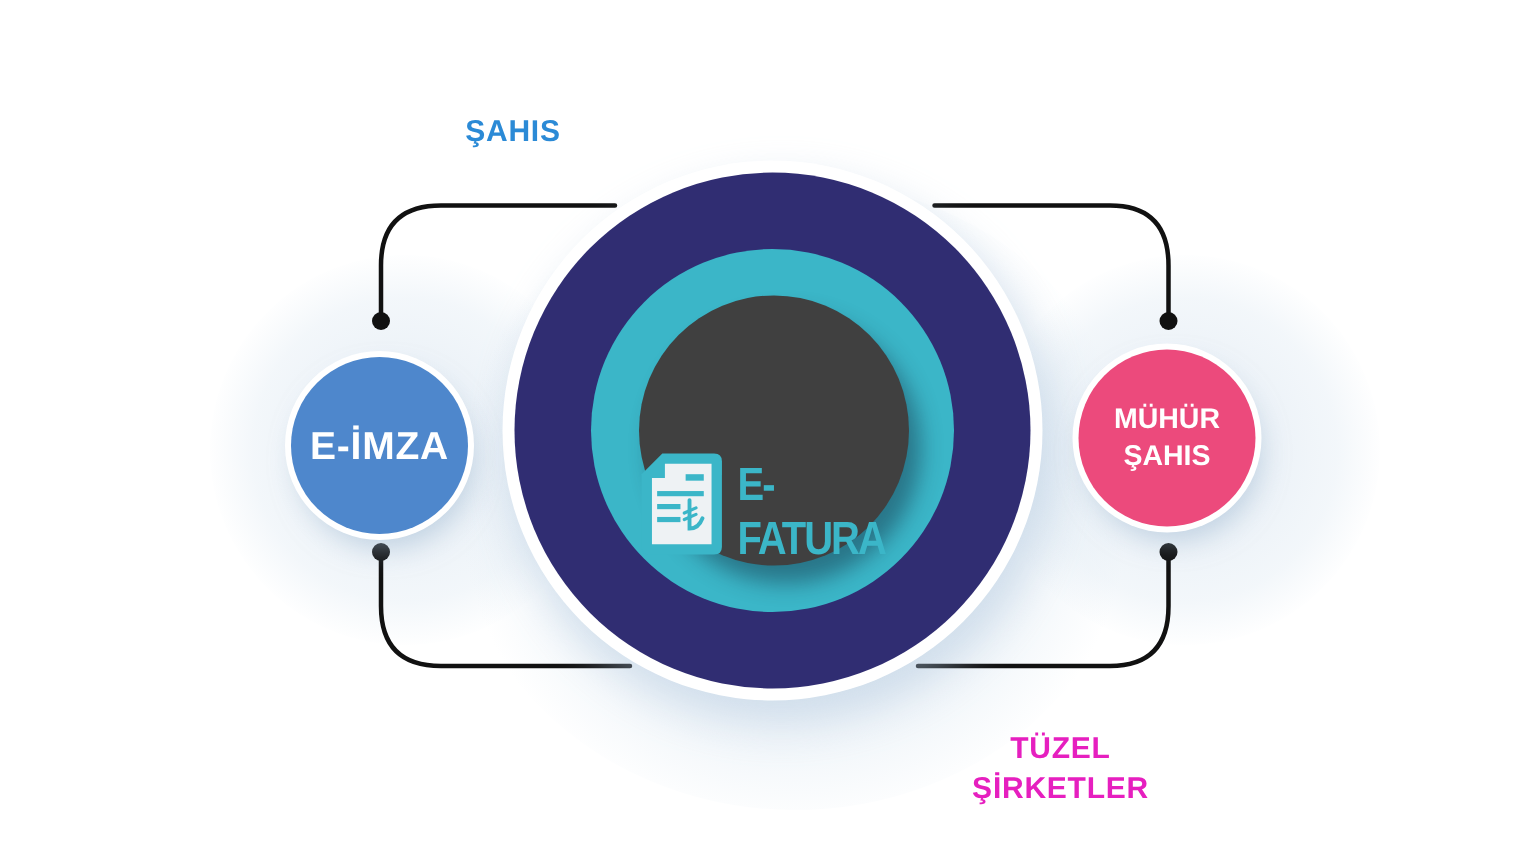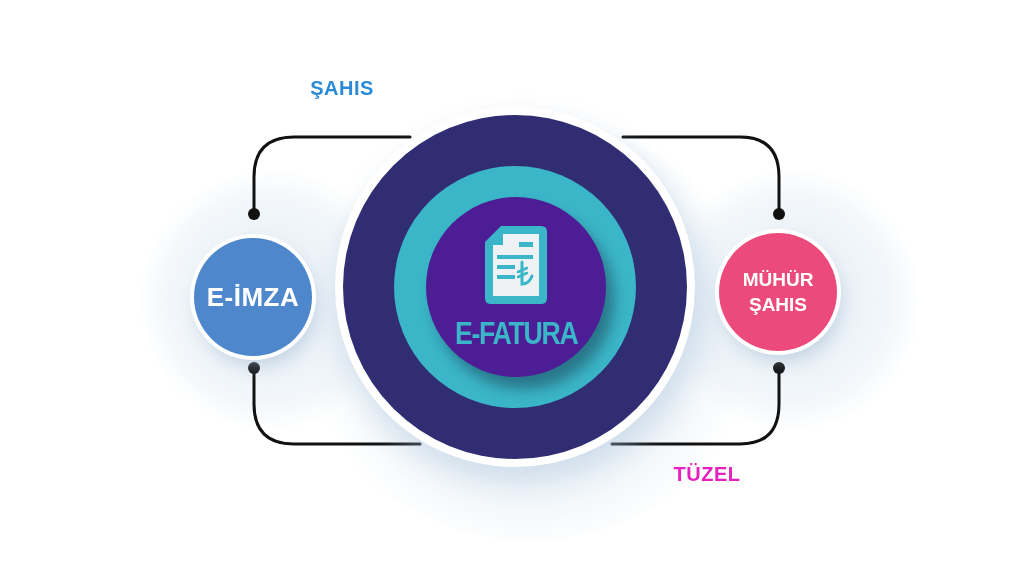--- a/index.html
+++ b/index.html
@@ -22,23 +22,23 @@
     box-shadow: 0 0 0 8px #ffffff, 6px 14px 26px 10px rgba(170,195,220,0.45);
   }
   .ring-teal {
     position: absolute; left: 394px; top: 166px; width: 242px; height: 242px;
     border-radius: 50%;
     background: #3bb6c8;
   }
   .core {
     position: absolute; left: 426px; top: 197px; width: 180px; height: 180px;
     border-radius: 50%;
-    background: #4c1d95;
+    background: #404040;
     box-shadow: 8px 12px 14px rgba(20,40,60,0.45);
-    display: flex; flex-direction: column; align-items: center; justify-content: center;
+    display: flex; align-items: flex-end; justify-content: center;
   }
   .core-icon { width: 66px; height: 82px; margin-top: 2px; }
   .core-label {
     margin-top: 10px;
     font-family: "Liberation Sans", "DejaVu Sans", sans-serif;
     font-weight: bold; font-size: 31px; letter-spacing: -1.5px;
     color: #3bb6c8;
     transform: scaleX(0.86);
   }
   .node {
@@ -47,21 +47,21 @@
     color: #ffffff; font-weight: bold;
     box-shadow: 0 0 0 4px #ffffff, 4px 10px 18px rgba(160,185,210,0.55);
   }
   .node-eimza { left: 194px; top: 238px; background: #4e87cc; font-size: 26px; letter-spacing: 0.5px; }
   .node-mali { left: 719px; top: 233px; background: #ec4a7c; font-size: 19px; line-height: 25px; }
   .label {
     position: absolute; font-weight: bold; text-align: center;
     font-size: 20px; line-height: 27px; letter-spacing: 0.5px;
   }
   .label-sahis { left: 262px; top: 75px; width: 160px; color: #2b8ad6; }
-  .label-tuzel { left: 612px; top: 461px; width: 190px; color: #e61fbf; }
+  .label-tuzel { left: 612px; top: 486px; width: 190px; color: #e61fbf; }
 </style>
 </head>
 <body>
 
 <div class="stage">
 
   <div class="glow" style="left:140px;top:170px;width:260px;height:260px;"></div>
   <div class="glow" style="left:300px;top:120px;width:460px;height:420px;"></div>
   <div class="glow" style="left:660px;top:170px;width:260px;height:260px;"></div>
 
@@ -106,15 +106,16 @@
       <div>ŞAHIS</div>
     </div>
   </div>
 
   <div class="label label-sahis">
     <div>ŞAHIS</div>
   </div>
 
   <div class="label label-tuzel">
     <div>TÜZEL</div>
+    <div>ŞİRKETLER</div>
   </div>
 
 </div>
 
 </body></html>

